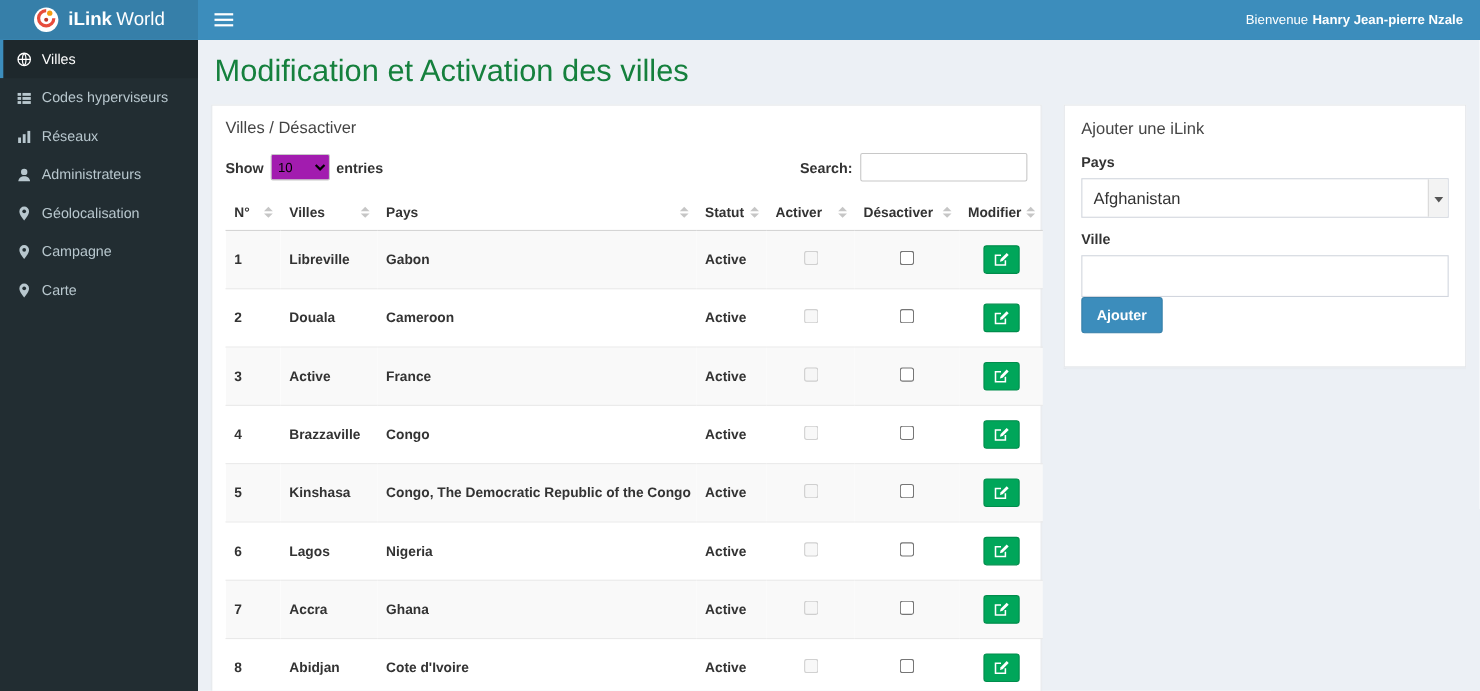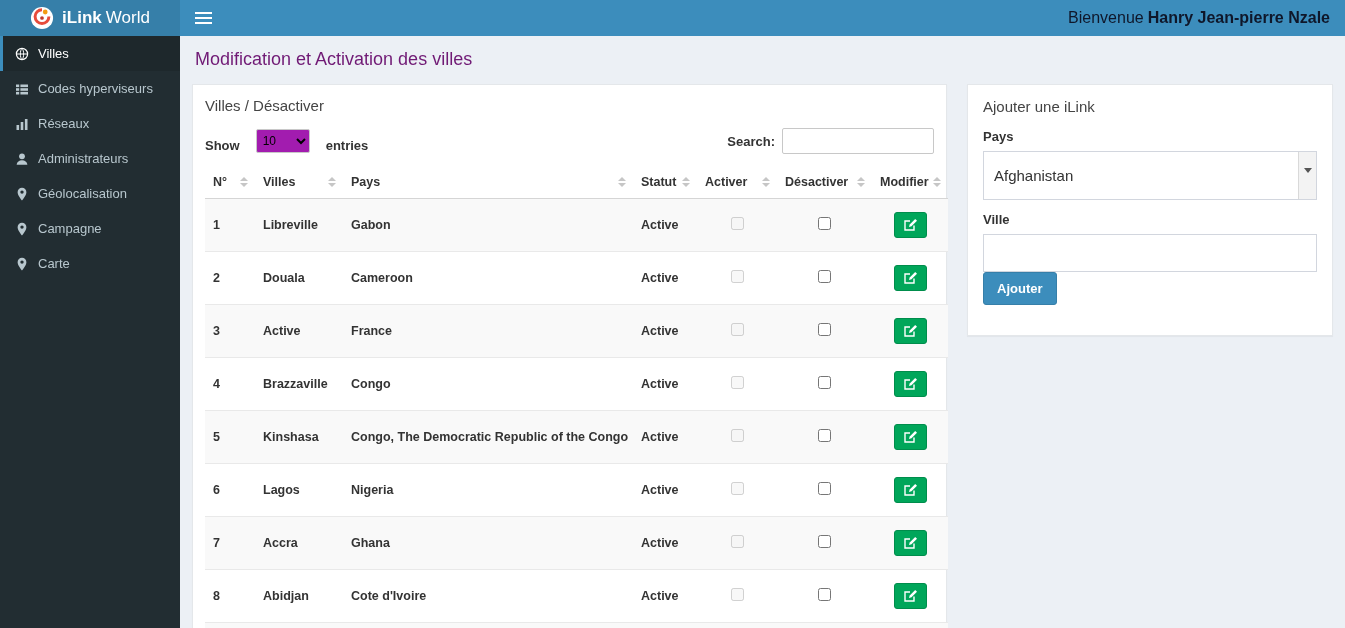--- a/index.html
+++ b/index.html
@@ -10,41 +10,41 @@
   }
 
   
   .topbar { position:fixed; top:0; left:0; width:1345px; height:36px; display:flex; z-index:20; }
   .logo { width:180px; background:#367fa9; color:#fff; display:flex; align-items:center; justify-content:center; gap:8px; font-size:17px; }
   .logo .brand-bold { font-weight:700; }
   .logo .brand-light { font-weight:300; margin-left:4px; }
   .navbar { flex:1; background:#3c8dbc; display:flex; align-items:center; justify-content:space-between; padding:0 15px; }
   .hamburger { width:17px; height:13px; display:flex; flex-direction:column; justify-content:space-between; cursor:pointer; }
   .hamburger i { display:block; height:2.4px; background:#fff; }
-  .welcome { color:#0f172a; font-size:16px; }
+  .welcome { color:#ffffff; font-size:12px; }
   .welcome b { font-weight:700; margin-left:4px; }
 
   
   .sidebar { position:fixed; top:36px; left:0; width:180px; height:592px; background:#222d32; z-index:15; }
   .sidebar-item { display:flex; align-items:center; gap:9px; padding:10px 12px; font-size:13px; color:#b8c7ce; cursor:pointer; border-left:3px solid transparent; }
   .sidebar-item.active { background:#1e282c; color:#fff; border-left-color:#3c8dbc; }
   .sidebar-item svg { flex:0 0 auto; }
 
   
   .content { margin-left:180px; padding:36px 12px 0 12px; }
-  .page-title { font-size:18px; font-weight:500; color:#701a75; padding:13px 0 14px 3px; }
+  .page-title { font-size:28px; font-weight:500; color:#15803d; padding:13px 0 14px 3px; }
   .layout { display:flex; gap:20px; align-items:flex-start; }
   .box { background:#fff; border:1px solid #e4e7ea; box-shadow:0 1px 1px rgba(0,0,0,.04); }
   .box-table { width:755px; padding:12px; }
   .box-add { width:368px; padding:13px 15px 30px; }
   .box-title { font-size:15px; color:#444; font-weight:500; margin-bottom:14px; }
 
   
   .controls { display:flex; justify-content:space-between; align-items:center; margin-bottom:12px; font-size:13px; font-weight:700; color:#333; }
-  .show-entries { display:flex; align-items:flex-end; gap:16px; }
+  .show-entries { display:flex; align-items:center; gap:6px; }
   .show-entries select { height:24px; border:1px solid #c8c8c8; background:#a21caf; font-size:12px; padding:1px 2px; width:54px; border-radius:2px; }
   .search-box { display:flex; align-items:center; gap:7px; }
   .search-box input { width:152px; height:26px; border:1px solid #c8c8c8; border-radius:2px; padding:2px 6px; font-size:13px; }
 
   
   table { width:100%; border-collapse:collapse; font-size:12.5px; table-layout:fixed; }
   th { position:relative; text-align:left; font-weight:700; color:#333; padding:9px 20px 9px 8px; border-bottom:1px solid #d5d5d5; white-space:nowrap; overflow:hidden; }
   td { padding:13px 8px; font-weight:600; color:#333; white-space:nowrap; overflow:hidden; }
   tbody tr { border-top:1px solid #e9e9e9; }
   tbody tr.odd { background:#f9f9f9; }
@@ -55,21 +55,21 @@
   .sort i { display:block; width:0; height:0; border-left:4px solid transparent; border-right:4px solid transparent; }
   .sort .up { border-bottom:4px solid #c6c6c6; }
   .sort .down { border-top:4px solid #c6c6c6; }
   .btn-edit { width:33px; height:26px; background:#00a65a; border:1px solid #008d4c; border-radius:3px; cursor:pointer; display:inline-flex; align-items:center; justify-content:center; }
   input[type=checkbox] { width:13px; height:13px; cursor:pointer; }
   input[type=checkbox][disabled] { cursor:default; }
 
   
   .form-label { font-size:13px; font-weight:700; margin:12px 0 7px; color:#333; }
   .select-wrap { position:relative; }
-  .select-wrap select { width:100%; height:49px; border:1px solid #d2d6de; background:#fff; font-size:15px; color:#333; padding:0 10px; appearance:none; -webkit-appearance:none; border-radius:0; }
+  .select-wrap select { width:100%; height:36px; border:1px solid #d2d6de; background:#fff; font-size:15px; color:#333; padding:0 10px; appearance:none; -webkit-appearance:none; border-radius:0; }
   .select-wrap::after { content:""; position:absolute; top:1px; right:1px; bottom:1px; width:17px; background:#f3f3f3; border-left:1px solid #d9d9d9; pointer-events:none; }
   .select-wrap::before { content:""; position:absolute; top:17px; right:5px; width:0; height:0; border-left:4px solid transparent; border-right:4px solid transparent; border-top:5px solid #555; z-index:2; pointer-events:none; }
   .text-input { width:100%; height:38px; border:1px solid #d2d6de; padding:0 10px; font-size:15px; color:#333; }
   .btn-primary { display:block; margin-top:0; background:#3c8dbc; border:1px solid #367fa9; color:#fff; font-size:13px; font-weight:700; padding:8px 13px; border-radius:3px; cursor:pointer; font-family:inherit; }
 </style>
 </head>
 <body>
 
 <header class="topbar">
   <div class="logo">

